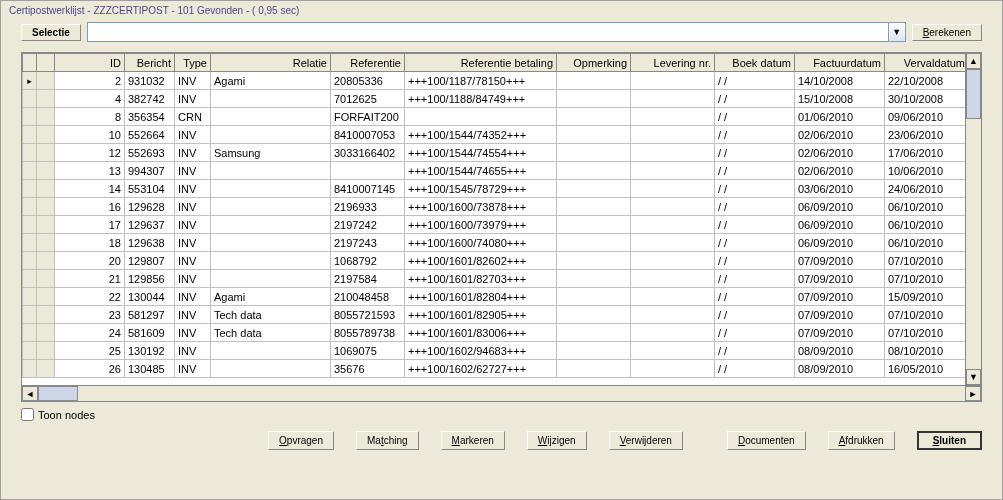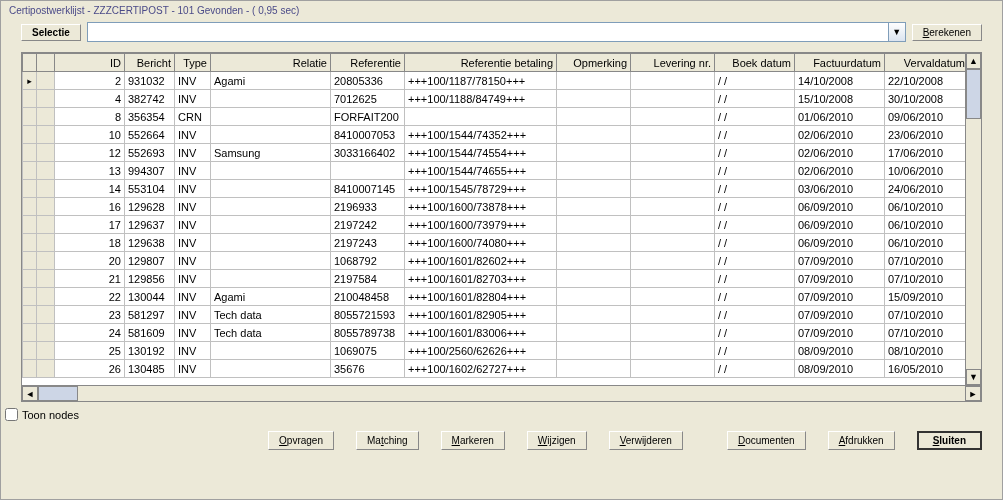--- a/index.html
+++ b/index.html
@@ -23,21 +23,21 @@
   .rowhdr { background:#ece9d8 !important; width:18px; }
   .rowmark { background:#ece9d8 !important; width:14px; }
   .scroll-h { height:16px; background:#ece9d8; border-top:1px solid #888; display:flex; }
   .scroll-h .track { flex:1; background:#ece9d8; position:relative; }
   .scroll-h .thumb { position:absolute; left:0; top:0; height:100%; width:40px; background:#cdd6e6; border:1px solid #888;}
   .scroll-h .arrow { width:16px; display:flex; align-items:center; justify-content:center; font-size:9px; border:1px solid #888; cursor:pointer;}
   .scroll-v { position:absolute; right:0; top:0; bottom:16px; width:16px; background:#ece9d8; border-left:1px solid #888; display:flex; flex-direction:column; }
   .scroll-v .track { flex:1; position:relative; }
   .scroll-v .thumb { position:absolute; top:0; left:0; width:100%; height:50px; background:#cdd6e6; border:1px solid #888;}
   .scroll-v .arrow { height:16px; display:flex; align-items:center; justify-content:center; font-size:9px; border:1px solid #888; cursor:pointer;}
-  .footer-row1 { padding:6px 4px; }
+  .footer-row1 { padding:6px 20px; }
   .checkbox { display:flex; align-items:center; gap:4px; }
   .checkbox input { margin:0; }
   .footer-row2 { display:flex; padding:4px 20px 8px 20px; gap:22px; }
   .footer-spacer { flex:1; }
   .close-btn { font-weight:bold; border:2px solid #333; padding:2px 14px;}
   col.sel{width:14px} col.mark{width:18px} col.id{width:70px} col.ber{width:50px} col.type{width:36px}
   col.rel{width:120px} col.ref{width:74px} col.refb{width:152px} col.opm{width:74px} col.lev{width:84px}
   col.boek{width:80px} col.fact{width:90px} col.verv{width:84px} col.disco{width:38px}
   .row-marker { font-size:9px; color:#000; text-align:center; }
 </style>
@@ -337,21 +337,21 @@
               <td class="num">0,00</td>
             </tr>
             <tr>
               <td class="rowmark row-marker"></td>
               <td class="rowhdr"></td>
               <td class="num">25</td>
               <td>130192</td>
               <td>INV</td>
               <td></td>
               <td>1069075</td>
-              <td>+++100/2560/62626+++</td>
+              <td>+++100/1602/94683+++</td>
               <td></td>
               <td></td>
               <td>/  /</td>
               <td>08/09/2010</td>
               <td>08/10/2010</td>
               <td class="num">0,00</td>
             </tr>
             <tr>
               <td class="rowmark row-marker"></td>
               <td class="rowhdr"></td>

